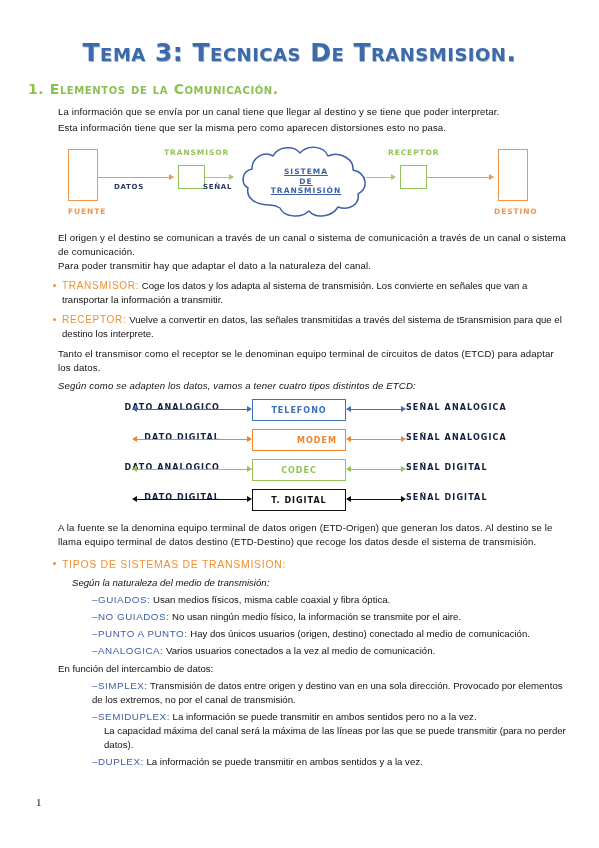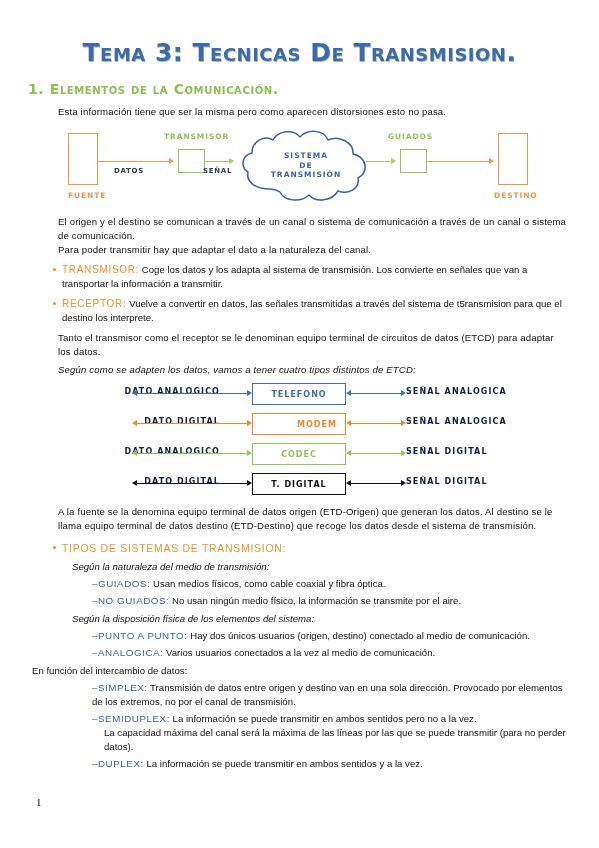--- a/index.html
+++ b/index.html
@@ -181,20 +181,21 @@
     position: absolute;
     left: 0; top: 24px;
     width: 140px;
     text-align: center;
     color: #3c5fa8;
     font-size: 7.5px;
     font-weight: bold;
     letter-spacing: 1px;
     line-height: 9.5px;
     font-family: "DejaVu Sans", sans-serif;
+    text-decoration: underline;
   }
 
   
   .diagram2 {
     position: relative;
     height: 118px;
     margin: 6px 0 4px 0;
   }
   .d2-row { position: absolute; left: 0; width: 599px; height: 26px; }
   .d2-box {
@@ -255,20 +256,21 @@
 </style>
 </head>
 <body>
 
 <div class="page">
 
   <h1 class="doc-title">Tema 3: Tecnicas de Transmision.</h1>
 
   <div class="section-head">1. Elementos de la Comunicación.</div>
 
+  <div class="para tight">La información que se envía por un canal tiene que llegar al destino y se tiene que poder interpretar.</div>
   <div class="para">Esta información tiene que ser la misma pero como aparecen distorsiones esto no pasa.</div>
 
   <div class="diagram1">
 
     <div class="d1-box d1-fuente"></div>
     <div class="d1-label-orange" style="left:68px; top:62px;">FUENTE</div>
 
     <div class="d1-arrow arrow-orange" style="left:98px; top:32px; width:75px;">
       <div class="shaft"></div>
         <div class="head"></div>
@@ -296,21 +298,21 @@
         <span>DE</span><br>
         <span>TRANSMISIÓN</span>
       </div>
     </div>
 
     <div class="d1-arrow arrow-green" style="left:366px; top:32px; width:29px;">
       <div class="shaft"></div>
         <div class="head"></div>
     </div>
 
-    <div class="d1-label-green" style="left:388px; top:3px;">GUIADOS</div>
+    <div class="d1-label-green" style="left:388px; top:3px;">RECEPTOR</div>
     <div class="d1-box d1-recep"></div>
 
     <div class="d1-arrow arrow-orange" style="left:427px; top:32px; width:66px;">
       <div class="shaft"></div>
         <div class="head"></div>
     </div>
 
     <div class="d1-box d1-destino"></div>
     <div class="d1-label-orange" style="left:494px; top:62px;">DESTINO</div>
   </div>
@@ -392,41 +394,40 @@
 
   <div class="bullet-row" style="margin-top:8px;">
     <span class="bullet-dot"></span>
     <span class="head-orange">TIPOS DE SISTEMAS DE TRANSMISION:</span>
   </div>
 
   <div class="sub-intro">Según la naturaleza del medio de transmisión:</div>
   <div>
     <div class="sub-item">
       <span class="kw-blue">–GUIADOS:</span>
-      <span>Usan medios físicos, como cable coaxial y fibra óptica.</span>
+      <span>Usan medios físicos, misma cable coaxial y fibra óptica.</span>
     </div>
     <div class="sub-item">
       <span class="kw-blue">–NO GUIADOS:</span>
       <span>No usan ningún medio físico, la información se transmite por el aire.</span>
     </div>
   </div>
 
-  <div class="sub-intro">Según la disposición física de los elementos del sistema:</div>
   <div>
     <div class="sub-item">
       <span class="kw-blue">–PUNTO A PUNTO:</span>
       <span>Hay dos únicos usuarios (origen, destino) conectado al medio de comunicación.</span>
     </div>
     <div class="sub-item">
       <span class="kw-blue">–ANALOGICA:</span>
       <span>Varios usuarios conectados a la vez al medio de comunicación.</span>
     </div>
   </div>
 
-  <div class="sub-intro" style="font-style:normal; margin-left:32px;">En función del intercambio de datos:</div>
+  <div class="sub-intro" style="font-style:normal; margin-left:58px;">En función del intercambio de datos:</div>
   <div>
     <div class="sub-item">
       <span class="kw-blue">–SIMPLEX:</span>
       <span>Transmisión de datos entre origen y destino van en una sola dirección. Provocado por elementos de los extremos, no por el canal de transmisión.</span>
     </div>
     <div class="sub-item">
       <span class="kw-blue">–SEMIDUPLEX:</span>
       <span>La información se puede transmitir en ambos sentidos pero no a la vez.</span>
       <span class="cont2">La capacidad máxima del canal será la máxima de las líneas por las que se puede transmitir (para no perder datos).</span>
     </div>

